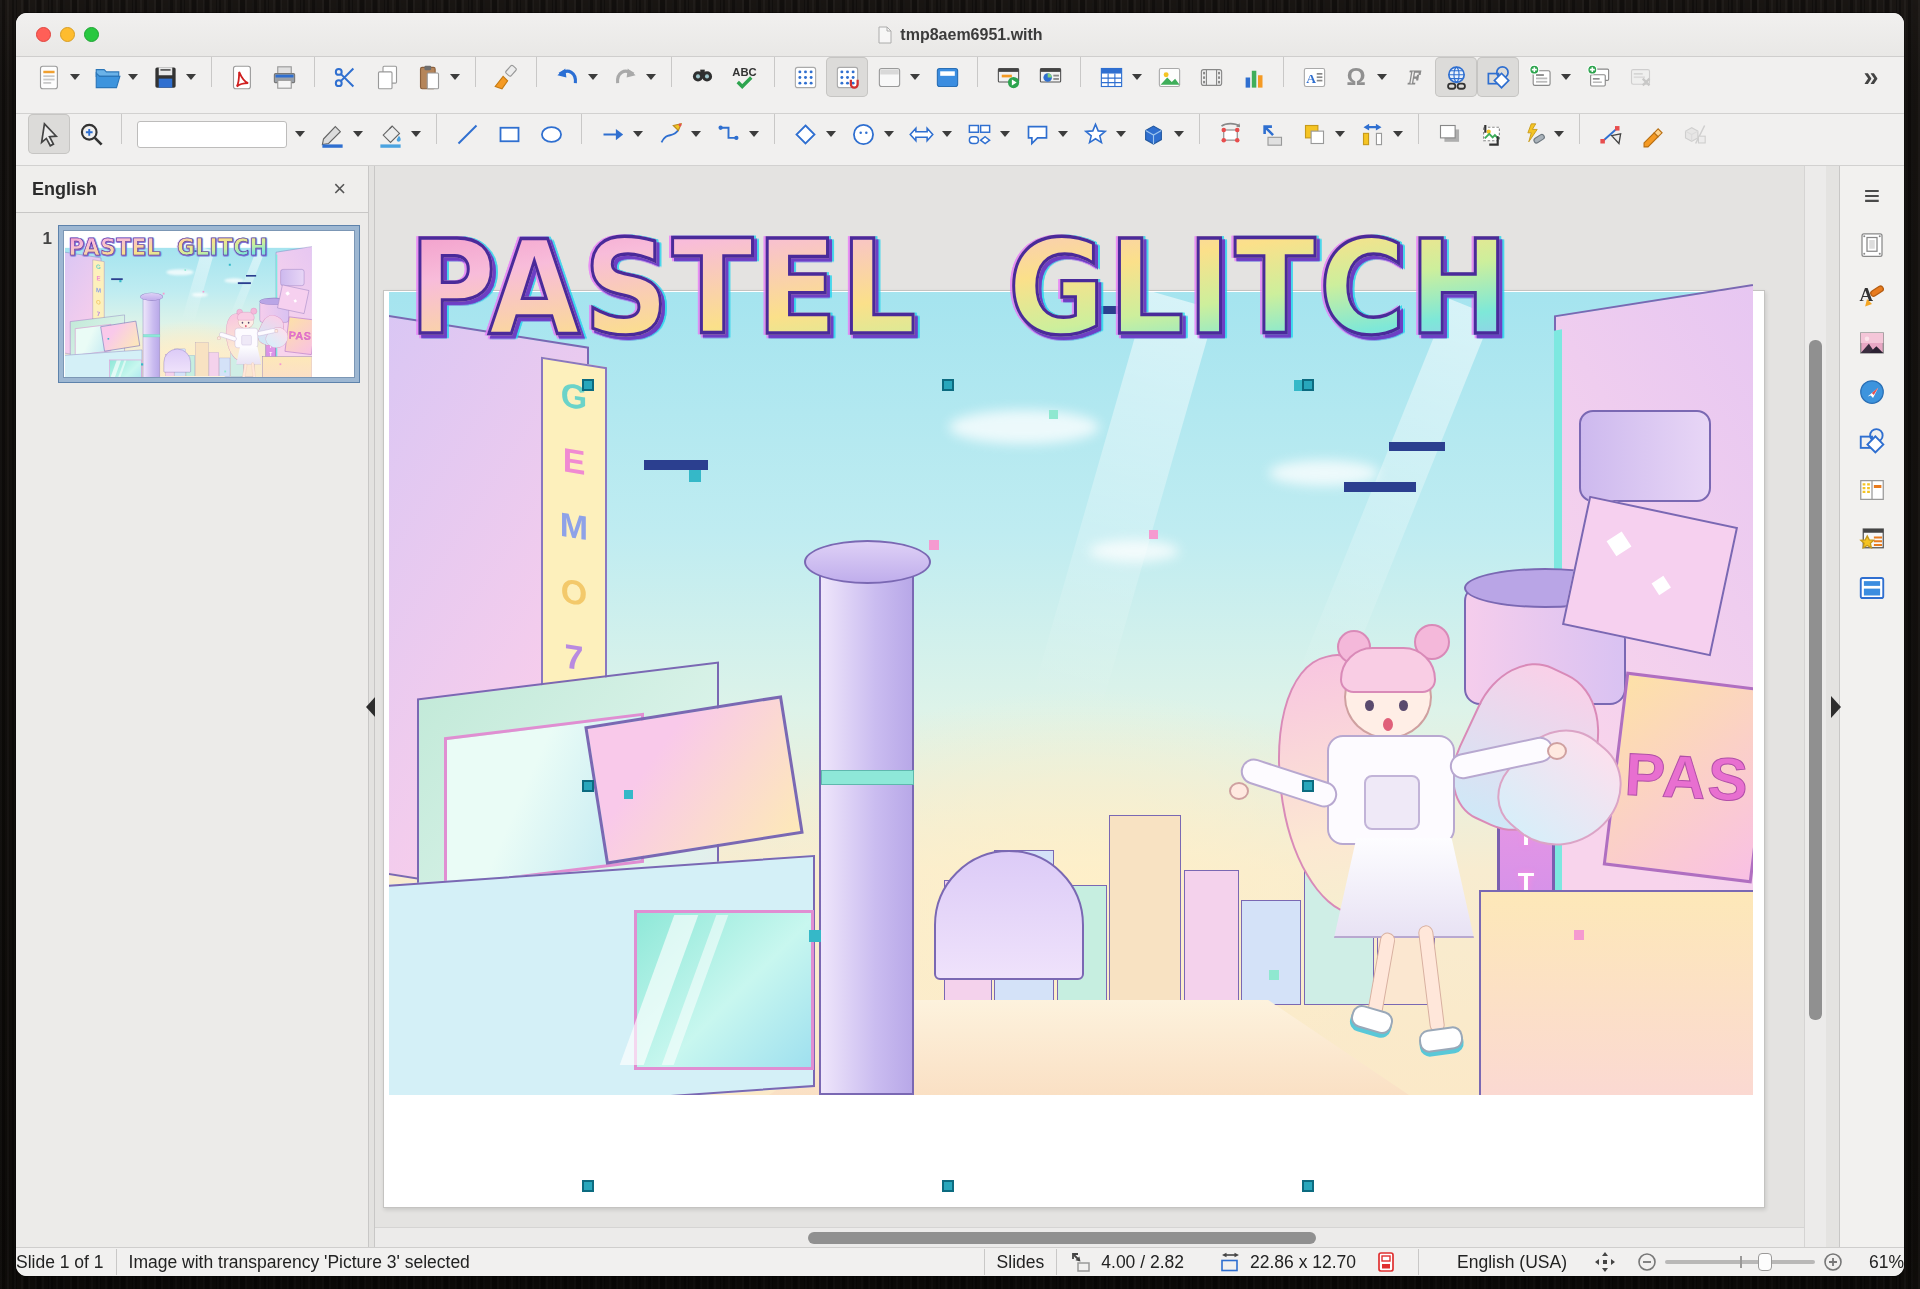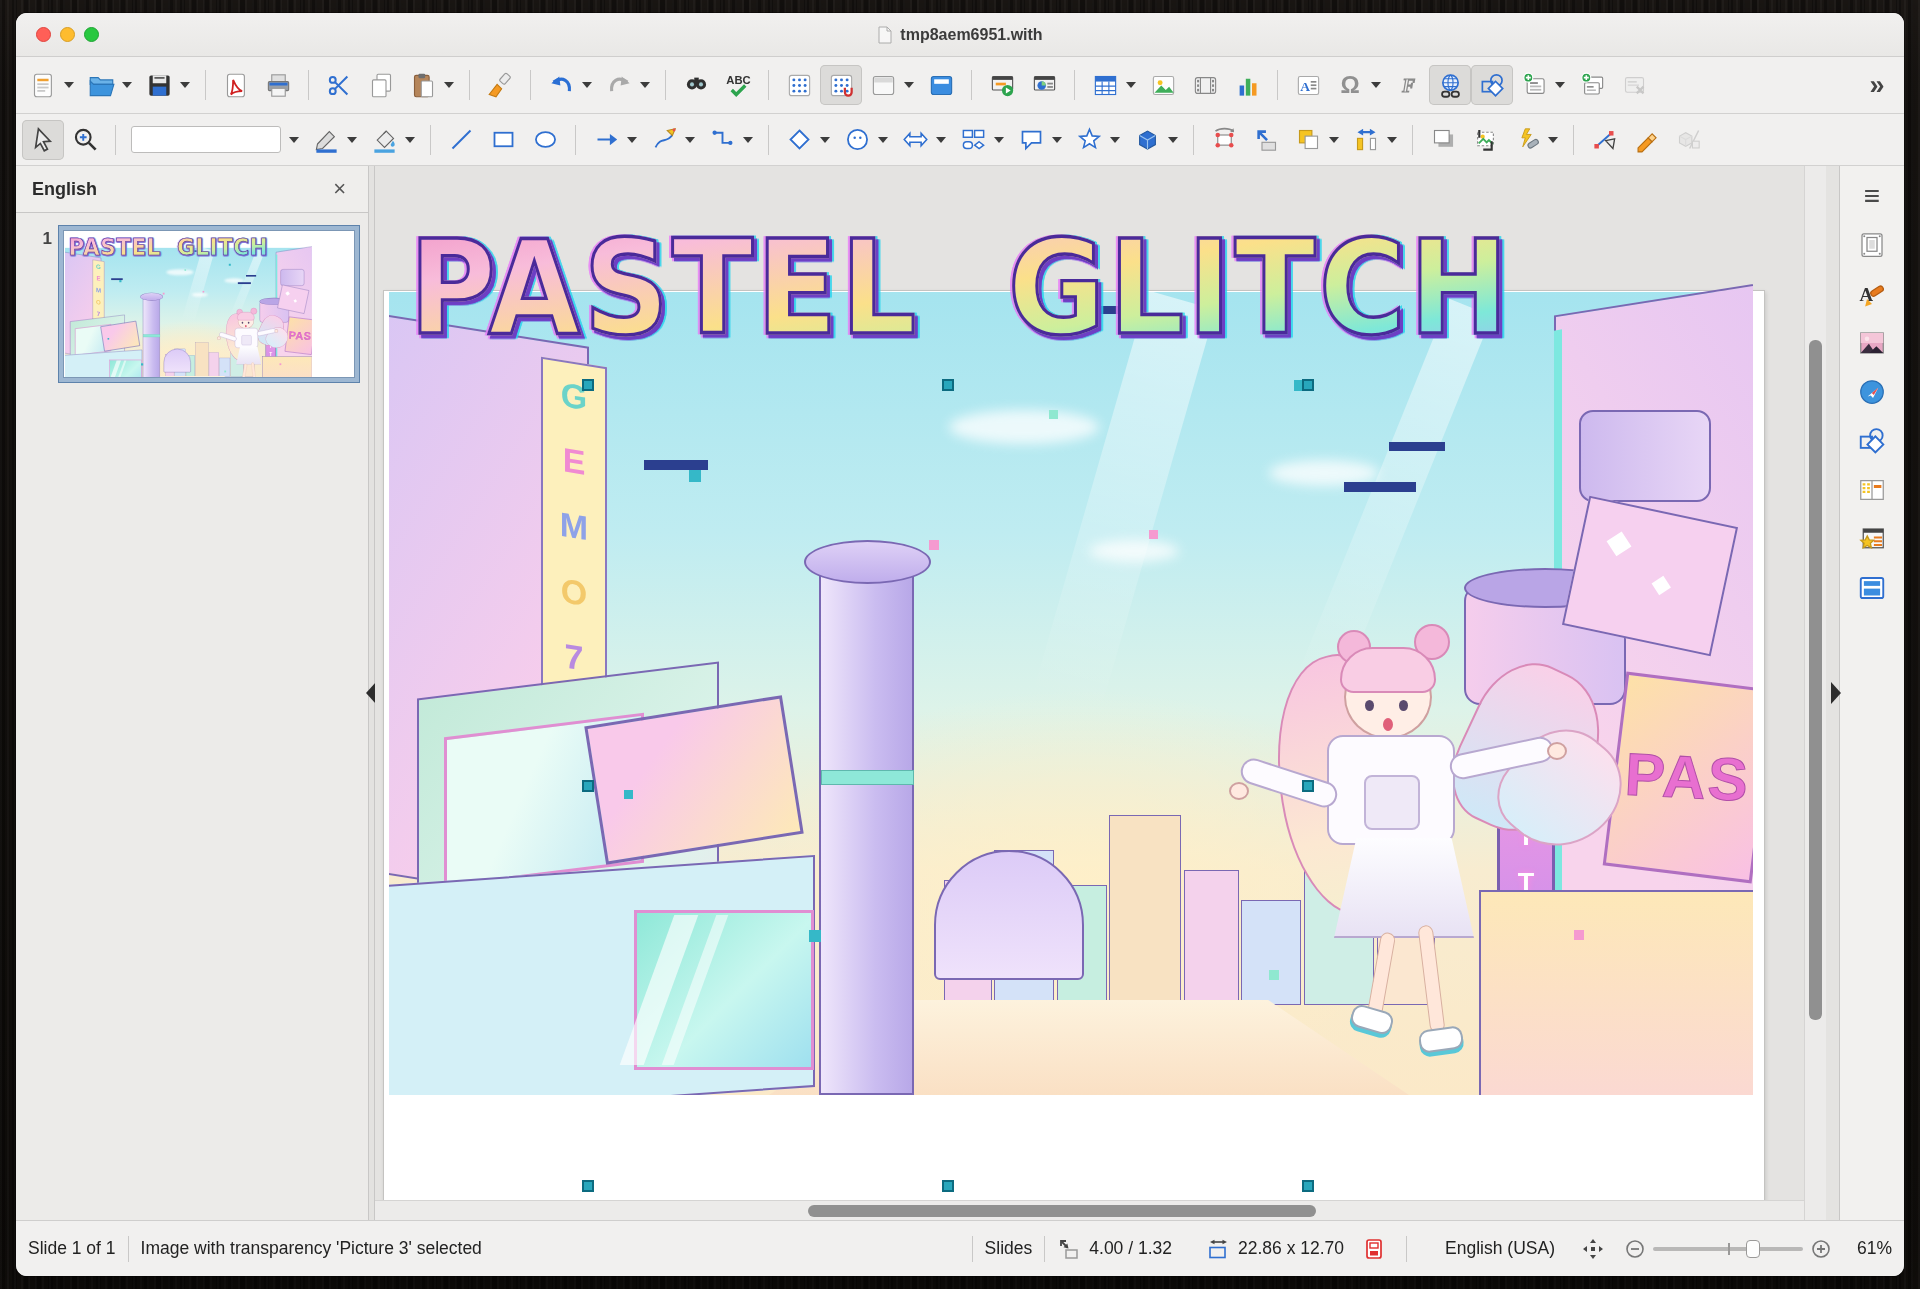--- a/index.html
+++ b/index.html
@@ -24,22 +24,22 @@
     display:flex; align-items:center; position:relative; flex:0 0 auto; }
   .lights { display:flex; gap:9px; padding-left:20px; }
   .light { width:15px; height:15px; border-radius:50%; }
   .light.red { background:#ff5f57; border:1px solid #e0443e; }
   .light.yellow { background:#febc2e; border:1px solid #d89e24; }
   .light.green { background:#28c840; border:1px solid #1ea433; }
   .tb-title { position:absolute; left:0; right:0; text-align:center; font-size:16px; font-weight:bold; color:#3b3b3b;
     display:flex; justify-content:center; align-items:center; gap:7px; pointer-events:none;}
   .doc-ico svg{ width:16px; height:18px; opacity:.65; display:block;}
   
-  .toolbar { background:#f1f0ef; border-bottom:1px solid #d2d1d0; display:flex; align-items:center;
-    padding:0 6px; flex:0 0 auto; }
+  .toolbar { background:#f1f0ef; border-bottom:1px solid #d2d1d0; display:flex; 
+    padding:0 12px; flex:0 0 auto; }
   .toolbar.standard { height:57px; }
   .toolbar.drawing { height:52px; }
   .tbtn { display:flex; align-items:center; height:40px; padding:0 6px; border-radius:5px; position:relative; }
   .tbtn.active { background:#dcdbd9; box-shadow:inset 0 0 0 1px #c6c5c3; }
   .tbtn.disabled { opacity:.38; }
   .ticon { width:30px; height:30px; display:flex; align-items:center; justify-content:center; }
   .ticon svg { width:27px; height:27px; display:block; }
   .tglyph { font-size:23px; font-weight:bold; line-height:1; }
   .ddcaret { width:0; height:0; border-left:5px solid transparent; border-right:5px solid transparent;
     border-top:6px solid #3c3c3c; margin-left:6px; }
@@ -99,22 +99,22 @@
   .vscroll-col { width:22px; background:#ecebea; border-left:1px solid #d5d4d3; position:relative; flex:0 0 auto; }
   .vthumb { position:absolute; left:4px; width:13px; border-radius:6px; background:#909090; }
   .gapcol { width:14px; background:#e4e3e1; position:relative; flex:0 0 auto; border-right:1px solid #c8c7c6;}
   
   .side-tabs { width:64px; background:#f2f1ef; display:flex; flex-direction:column; align-items:center;
     padding-top:10px; gap:9px; flex:0 0 auto; }
   .stab { width:44px; height:40px; display:flex; align-items:center; justify-content:center; border-radius:6px; }
   .stab svg { width:30px; height:30px; }
   .stab .tglyph { font-size:26px; color:#4a4a4a; font-weight:normal; }
   
-  .statusbar { height:56px; background:#f1f0ef; border-top:1px solid #cfcecd; display:flex; align-items:center;
-    font-size:17.5px; color:#222; flex:0 0 auto; padding:0 12px; }
+  .statusbar { height:29px; background:#f1f0ef; border-top:1px solid #cfcecd; display:flex; align-items:center;
+    font-size:17.5px; color:#222; flex:0 0 auto; padding:0 0; }
   .ssep { width:1px; height:26px; background:#c9c8c7; margin:0 12px; }
   .sic { width:24px; height:24px; margin-right:8px; }
   .sic svg { width:24px; height:24px; display:block; }
   .zoomwidget { display:flex; align-items:center; gap:6px; margin:0 10px; }
   .ztrack { width:150px; height:4px; background:#b9b8b7; border-radius:2px; position:relative; }
   .ztick { position:absolute; left:50%; top:-4px; width:2px; height:12px; background:#9a9998; }
   .zthumb { position:absolute; left:62%; top:-7px; width:14px; height:18px; background:#fdfdfd; border:1px solid #9a9998; border-radius:4px; }
 </style>
 </head>
 <body>
@@ -1065,21 +1065,21 @@
     <span>Slides</span>
     <span class="ssep"></span>
     <span class="sic" id="ic-pos">
         <svg viewBox="0 0 24 24">
           <path d="M4 9V4h5" fill="none" stroke="#444" stroke-width="1.8"></path>
           <path d="M5 5l5.5 5.5" stroke="#444" stroke-width="1.8"></path>
           <path d="M11.5 11.5l-1.2-5-3.8 3.8z" fill="#444"></path>
           <rect x="9" y="13" width="11" height="8" fill="none" stroke="#999" stroke-width="1.5"></rect>
         </svg>
       </span>
-    <span>4.00 / 1.32</span>
+    <span>4.00 / 2.82</span>
     <span style="width:34px;"></span>
     <span class="sic" id="ic-size">
         <svg viewBox="0 0 24 24">
           <path d="M6 5h13" stroke="#444" stroke-width="1.6"></path>
           <path d="M8.5 2.8L4 5l4.5 2.2zM16.5 2.8L21 5l-4.5 2.2z" fill="#444"></path>
           <rect x="4" y="10.5" width="15" height="10" fill="none" stroke="#2f6fd0" stroke-width="1.6"></rect>
         </svg>
       </span>
     <span>22.86 x 12.70</span>
     <span style="width:18px;"></span>

